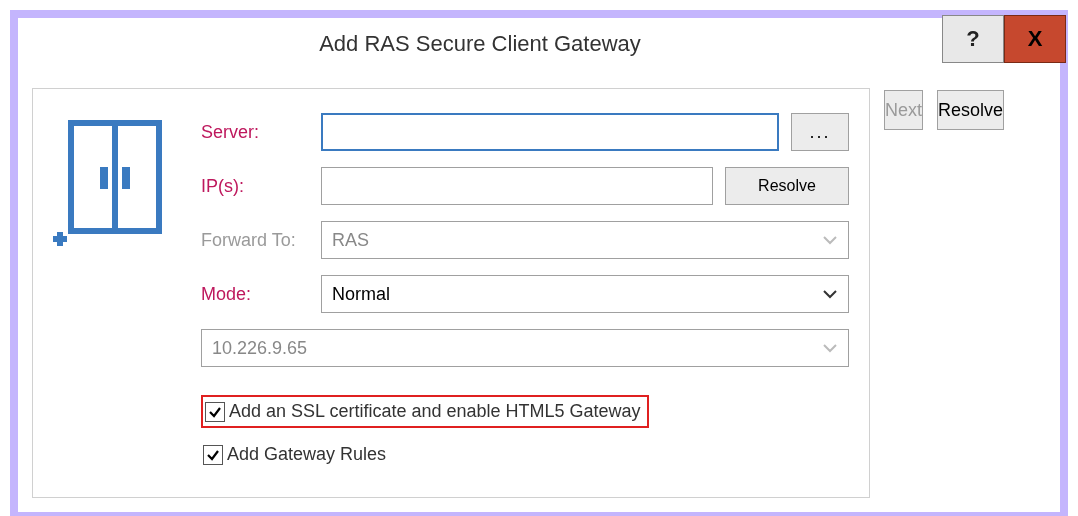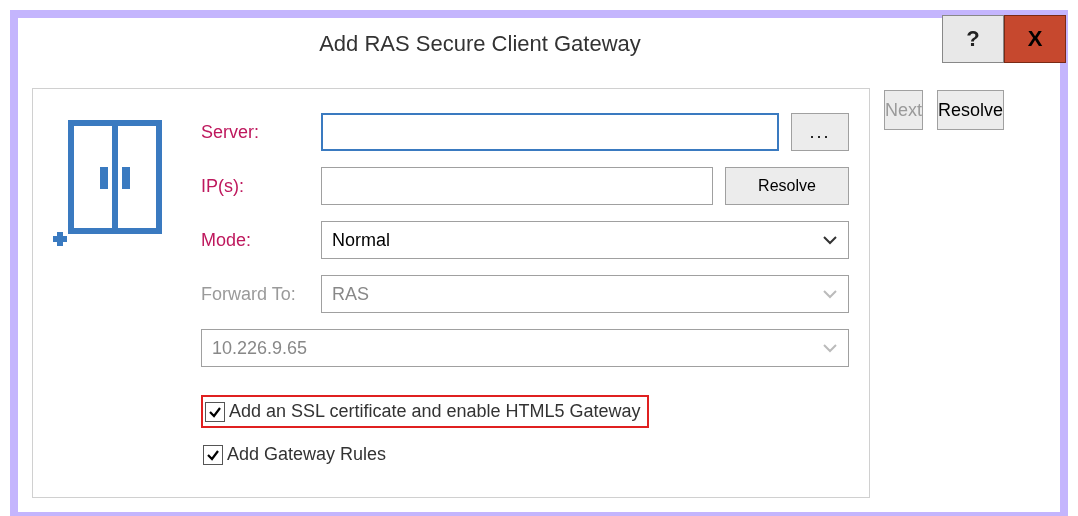--- a/index.html
+++ b/index.html
@@ -242,44 +242,44 @@
             </div>
           </div>
 
           <div class="form-row">
             <div class="form-label">IP(s):</div>
             <input type="text" class="text-input" value="" style="">
             <button class="resolve-btn">Resolve</button>
           </div>
 
           <div class="form-row">
+            <div class="form-label disabled">Forward To:</div>
+            <div class="select-wrap">
+              <div class="select-display disabled">
+                <span>RAS</span>
+                <svg width="16" height="10" viewBox="0 0 16 10">
+                    <polyline points="2,2 8,8 14,2" fill="none" stroke="#bbb" stroke-width="2"></polyline>
+                  </svg>
+              </div>
+            </div>
+          </div>
+
+          <div class="form-row">
             <div class="form-label">Mode:</div>
             <div class="select-wrap">
               <div class="select-display">
                 <span>Normal</span>
                 <svg width="16" height="10" viewBox="0 0 16 10">
                     <polyline points="2,2 8,8 14,2" fill="none" stroke="#333" stroke-width="2"></polyline>
                   </svg>
               </div>
             </div>
           </div>
 
           <div class="form-row">
-            <div class="form-label disabled">Forward To:</div>
-            <div class="select-wrap">
-              <div class="select-display disabled">
-                <span>RAS</span>
-                <svg width="16" height="10" viewBox="0 0 16 10">
-                    <polyline points="2,2 8,8 14,2" fill="none" stroke="#bbb" stroke-width="2"></polyline>
-                  </svg>
-              </div>
-            </div>
-          </div>
-
-          <div class="form-row">
             <div class="select-wrap">
               <div class="select-display disabled">
                 <span>10.226.9.65</span>
                 <svg width="16" height="10" viewBox="0 0 16 10">
                     <polyline points="2,2 8,8 14,2" fill="none" stroke="#bbb" stroke-width="2"></polyline>
                   </svg>
               </div>
             </div>
           </div>
 

